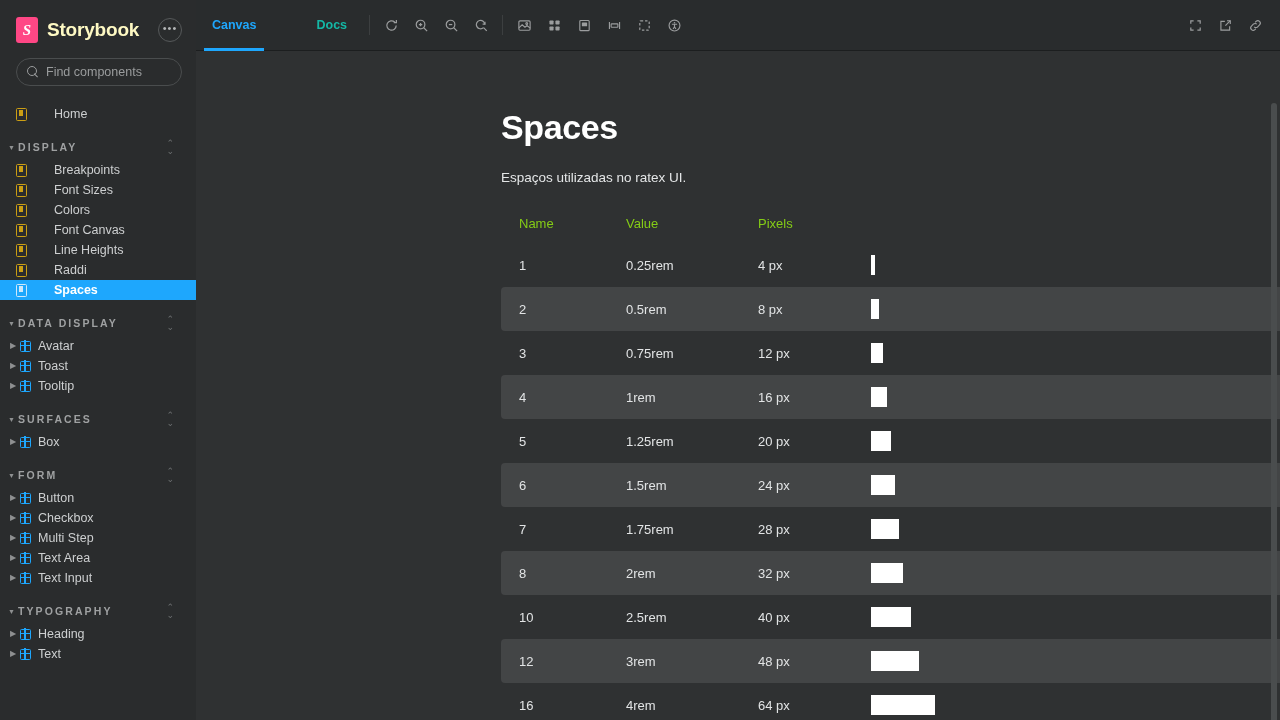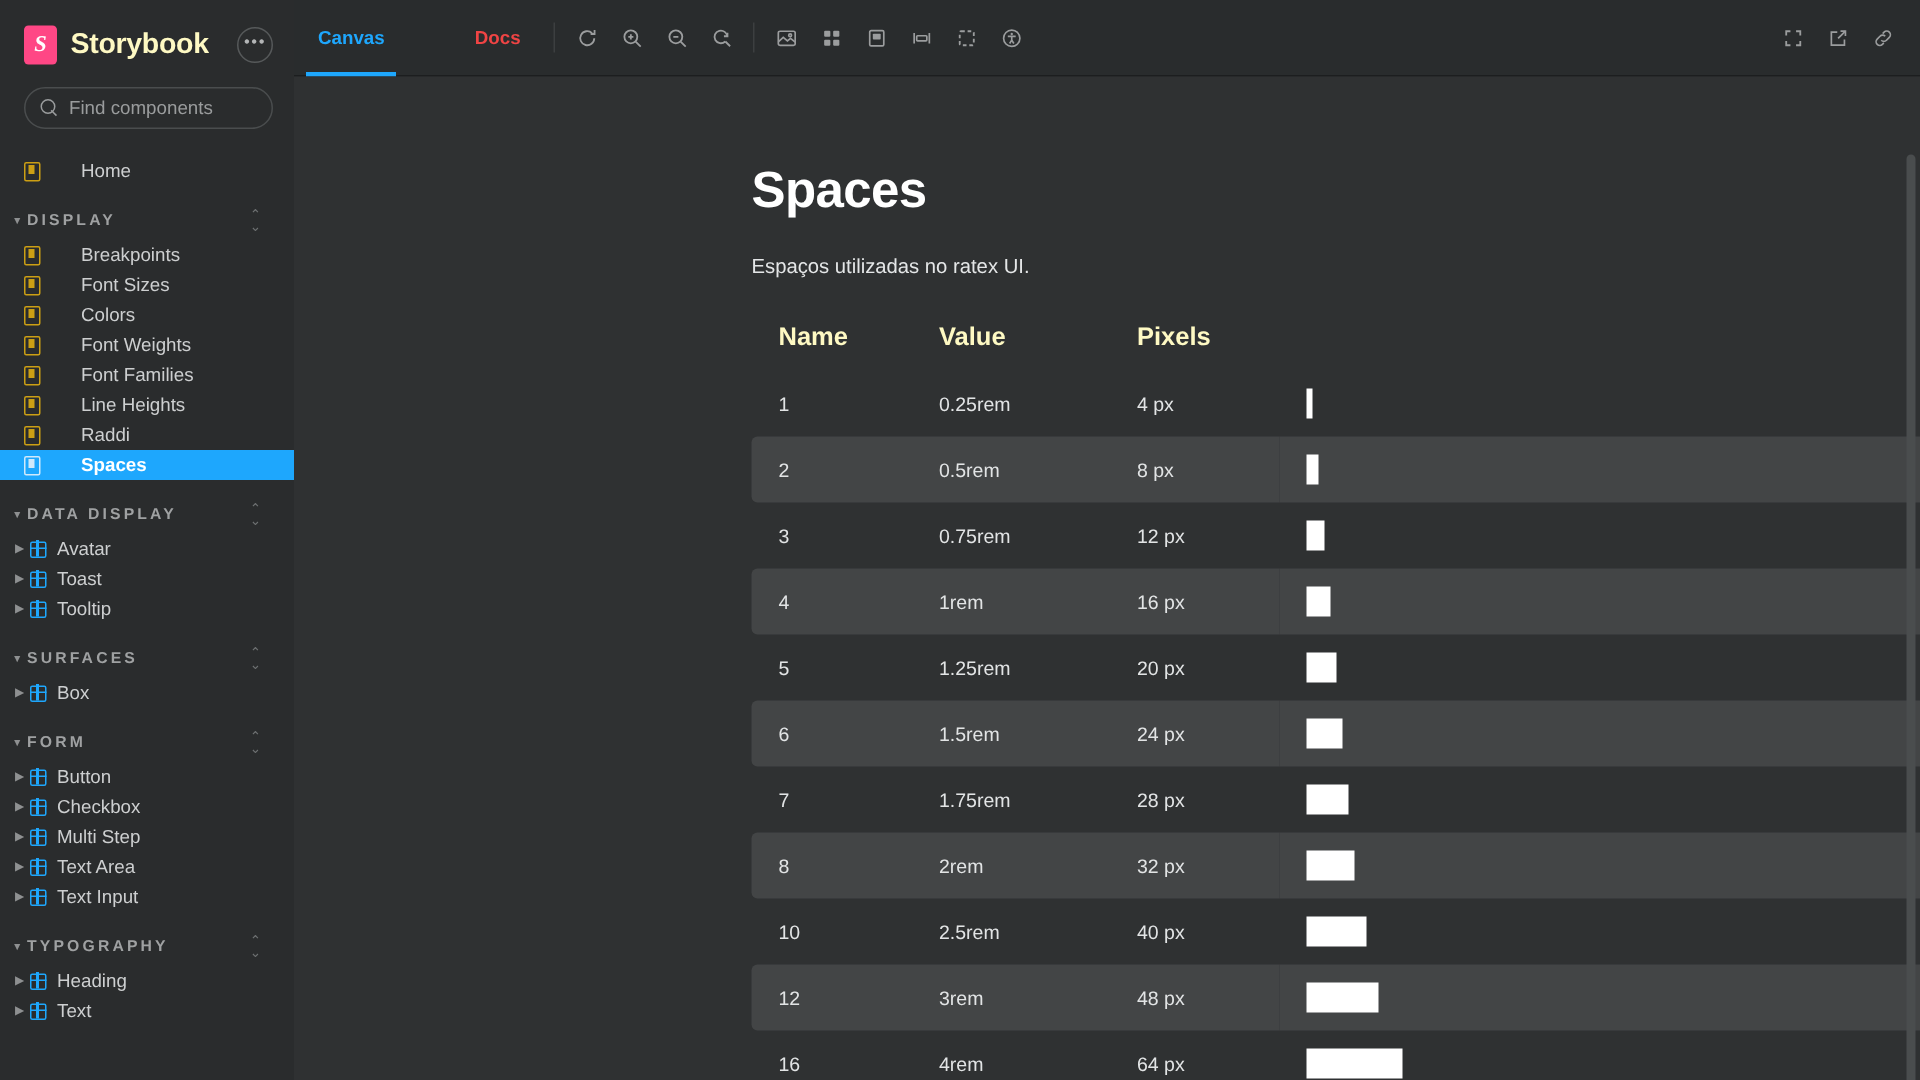--- a/index.html
+++ b/index.html
@@ -147,21 +147,21 @@
     height: 51px; flex: 0 0 51px;
     background: #292c2d;
     border-bottom: 1px solid #1c1e1f;
     display: flex; align-items: center;
     padding: 0 10px 0 0;
     position: relative;
   }
   .tb-tabs { display: flex; align-items: stretch; height: 51px; gap: 28px; }
   .tb-tab {
     display: flex; align-items: center; padding: 0 16px;
-    font-size: 12.5px; font-weight: bold; color: #ef4444;
+    font-size: 12.5px; font-weight: bold; color: #14b8a6;
     cursor: pointer; position: relative;
   }
   .tb-tab.active { color: #1ea7fd; }
   .tb-tab.active::after {
     content: ""; position: absolute; left: 8px; right: 8px; bottom: 0;
     height: 3px; background: #1ea7fd;
   }
   .tb-sep { width: 1px; height: 20px; background: #3c3f40; margin: 0 6px; align-self: center; }
   .tb-icons { display: flex; align-items: center; }
   .tb-btn {
@@ -182,21 +182,21 @@
   }
   .doc-sub {
     color: #e4e6e7; font-size: 13.5px; margin-top: 24px;
   }
 
   table.spaces {
     border-collapse: collapse; margin-top: 20px;
     width: 857px; table-layout: fixed;
   }
   table.spaces th {
-    text-align: left; color: #fef9c3; font-size: 17px; font-weight: bold;
+    text-align: left; color: #84cc16; font-size: 13px; font-weight: normal;
     padding: 10px 0 12px 18px; height: 38px;
   }
   table.spaces td {
     color: #e2e4e5; font-size: 13px; padding: 0 0 0 18px;
     height: 44px; vertical-align: middle;
   }
   table.spaces tr.alt td { background: #434546; }
   table.spaces tr.alt td:first-child { border-top-left-radius: 4px; border-bottom-left-radius: 4px; }
   table.spaces tr.alt td:last-child  { border-top-right-radius: 4px; border-bottom-right-radius: 4px; }
   .col-name  { width: 107px; }
@@ -256,25 +256,21 @@
       <div class="sb-row item">
         <span class="ic-doc"></span>
         <span>Font Sizes</span>
       </div>
       <div class="sb-row item">
         <span class="ic-doc"></span>
         <span>Colors</span>
       </div>
       <div class="sb-row item">
         <span class="ic-doc"></span>
-        <span>Font Weights</span>
-      </div>
-      <div class="sb-row item">
-        <span class="ic-doc"></span>
-        <span>Font Families</span>
+        <span>Font Canvas</span>
       </div>
       <div class="sb-row item">
         <span class="ic-doc"></span>
         <span>Line Heights</span>
       </div>
       <div class="sb-row item">
         <span class="ic-doc"></span>
         <span>Raddi</span>
       </div>
       <div class="sb-row item selected">

